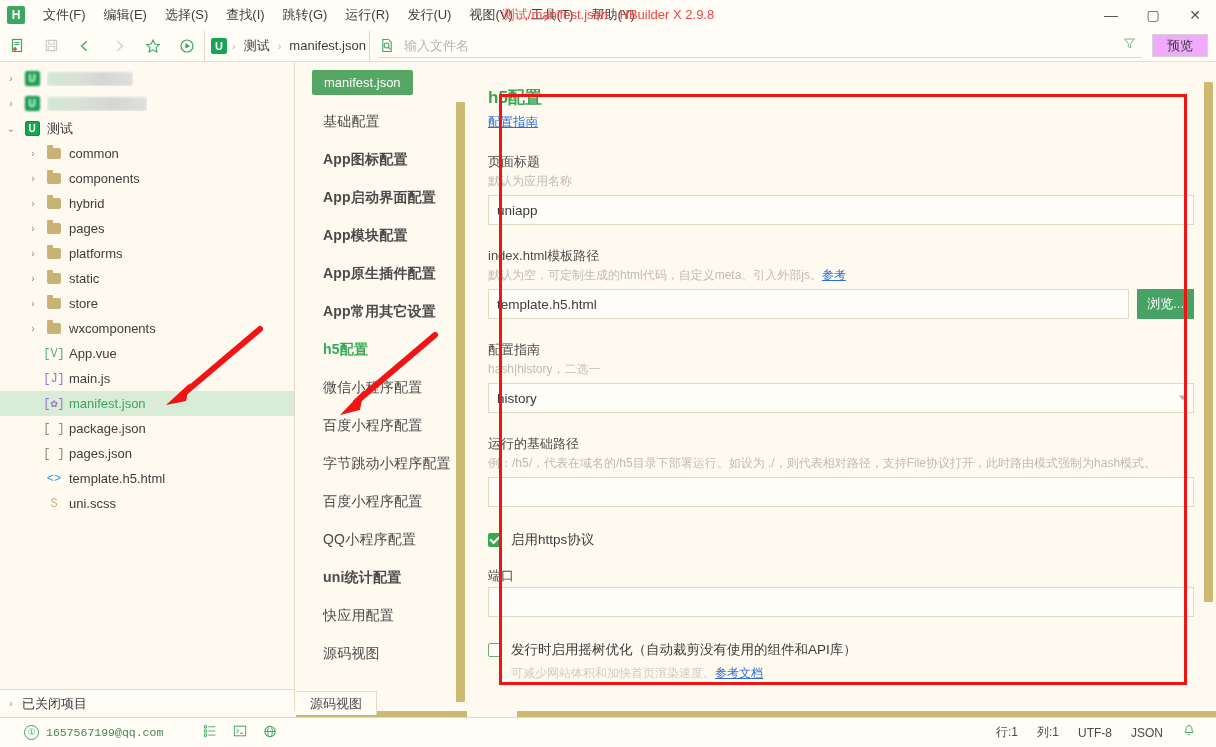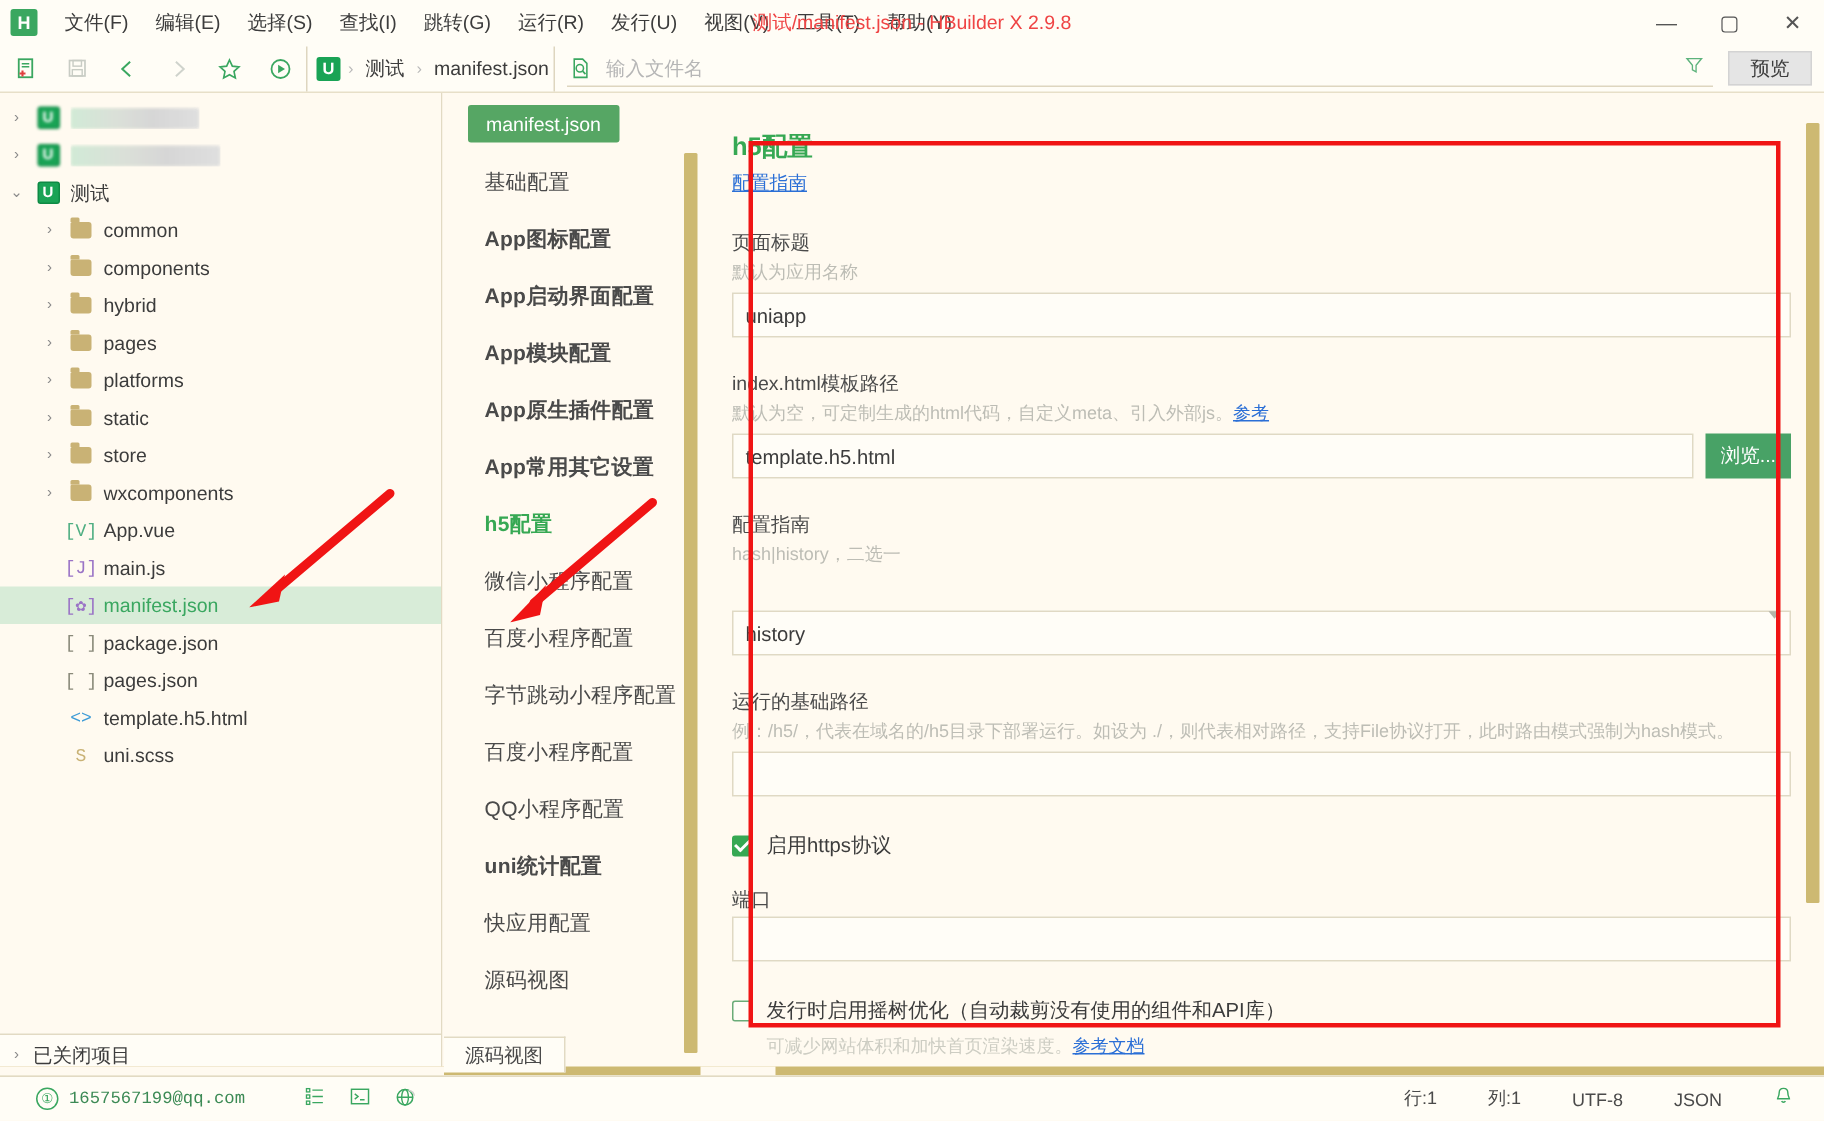--- a/index.html
+++ b/index.html
@@ -128,21 +128,21 @@
     flex: 1 1 auto; min-width: 0;
     padding-left: 6px;
   }
   .search-input::placeholder { color: #b6b6b6; }
   .filter-ico { color: #5db37c; padding: 0 6px; }
   .preview-btn {
     margin-left: 10px; margin-right: 8px;
     height: 23px;
     padding: 0 14px;
     border: 1px solid #d3d3d3;
-    background: #e5e5e5;
+    background: #f0abfc;
     font-family: inherit; font-size: 13px;
     color: #3c3c3c;
     display: flex; align-items: center;
     cursor: default;
   }
 
   
   .body {
     flex: 1 1 auto;
     display: flex;
@@ -317,21 +317,21 @@
     margin-left: 8px;
     background: #48a266;
     color: #fff;
     border: none;
     font-family: inherit;
     font-size: 13px;
     padding: 0 10px;
     cursor: default;
   }
   .select-wrap { position: relative; display: flex; }
-  .select-wrap .tinput { padding-right: 40px; margin-top: 24px; }
+  .select-wrap .tinput { padding-right: 40px; }
   .caret {
     position: absolute;
     right: 7px; top: 50%;
     transform: translateY(-50%);
     width: 0; height: 0;
     border-left: 4px solid transparent;
     border-right: 4px solid transparent;
     border-top: 5px solid #b4b4a8;
     pointer-events: none;
   }
@@ -465,21 +465,21 @@
   }
   .sb-email {
     font-family: "Liberation Mono", "DejaVu Sans Mono", monospace;
     font-size: 11.5px;
     color: #3c8a55;
   }
   .sb-icons { display: flex; align-items: center; gap: 16px; margin-left: 40px; color: #3aa760; }
   .sb-right {
     margin-left: auto;
     display: flex; align-items: center;
-    gap: 34px;
+    gap: 19px;
     margin-right: 20px;
     color: #4a4a4a;
   }
   .sb-right .item { white-space: nowrap; }
   .bell { color: #3aa760; font-size: 14px; }
 </style>
 </head>
 <body>
 
 <div id="app">

